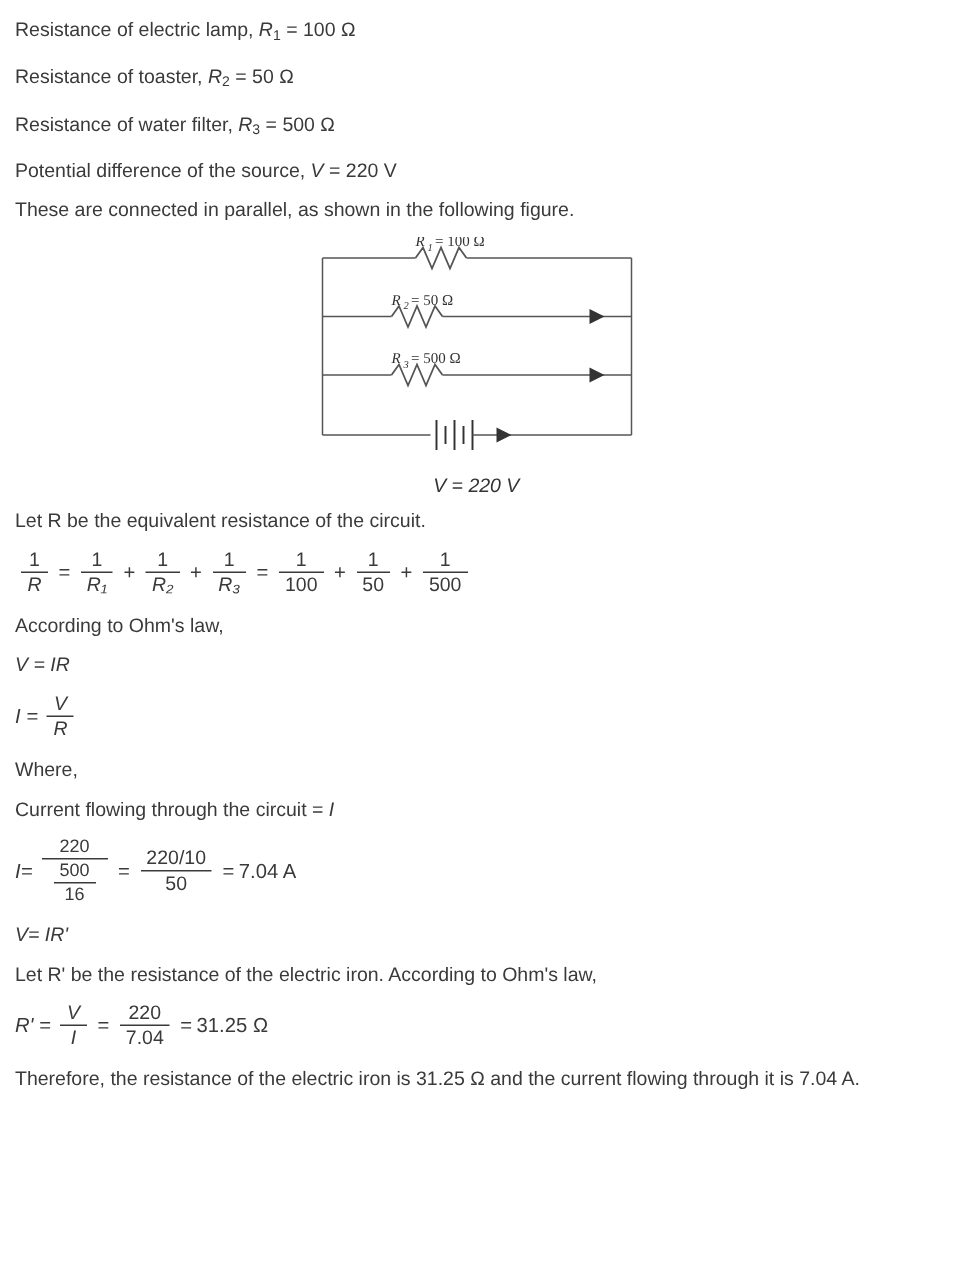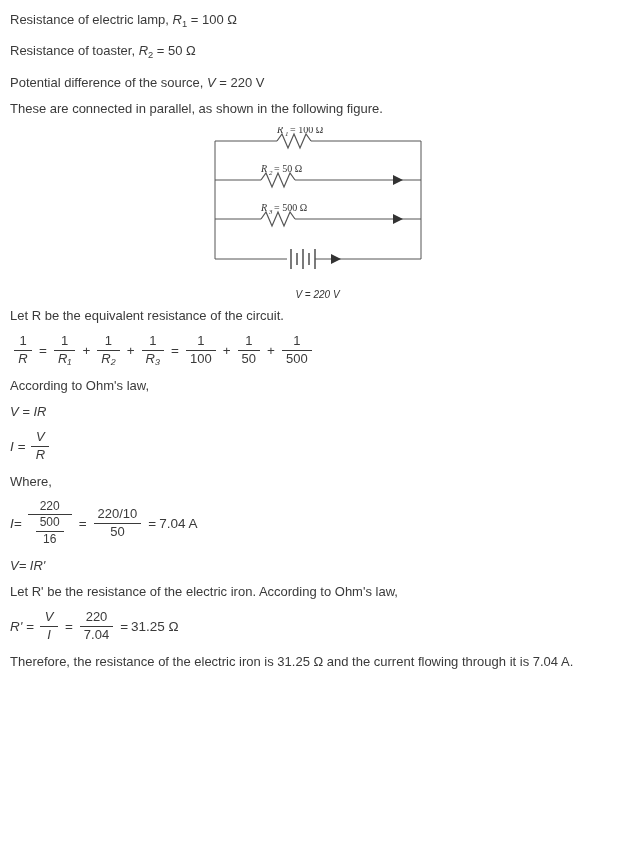--- a/index.html
+++ b/index.html
@@ -44,21 +44,21 @@
     position: relative;
     width: 250px;
     height: 175px;
   }
   .fig-caption {
     position: absolute;
     left: 0;
     right: 0;
     bottom: 2px;
     text-align: center;
-    font-size: 10px;
+    font-size: 13px;
     font-style: italic;
     color: #333;
   }
   
   .eqrow {
     display: flex;
     align-items: center;
     margin: 0 0 12px 0;
     font-size: 13.5px;
     color: #3a3a3a;
@@ -93,20 +93,23 @@
 <body>
 
 <div class="page">
 
   <p class="line">
     <span>Resistance of electric lamp, </span><i>R</i><sub>1</sub><span> = 100 Ω</span>
   </p>
   <p class="line">
     <span>Resistance of toaster, </span><i>R</i><sub>2</sub><span> = 50 Ω</span>
   </p>
+  <p class="line">
+    <span>Resistance of water filter, </span><i>R</i><sub>3</sub><span> = 500 Ω</span>
+  </p>
   <p class="line tight">
     <span>Potential difference of the source, </span><i>V</i><span> = 220 V</span>
   </p>
   <p class="line tight">These are connected in parallel, as shown in the following figure.</p>
 
   <div class="fig-wrap">
     <div class="figure">
       <svg width="250" height="175" viewBox="0 0 250 175">
 
         <line x1="22" y1="14" x2="22" y2="132" stroke="#555" stroke-width="1"></line>
@@ -207,20 +210,23 @@
     <span class="lbl it">I =</span>
     <span class="frac">
       <span class="num it">V</span>
       <span class="bar"></span>
       <span class="den it">R</span>
     </span>
   </div>
 
   <p class="line tight">Where,</p>
 
+  <p class="line tight">
+    <span>Current flowing through the circuit = </span><i>I</i>
+  </p>
 
   <div class="eqrow">
     <span class="lbl it">I=</span>
     <span class="frac nested">
       <span class="num">220</span>
       <span class="bar"></span>
       <span class="den">
         <span class="frac small-frac">
           <span class="num">500</span>
           <span class="bar"></span>

